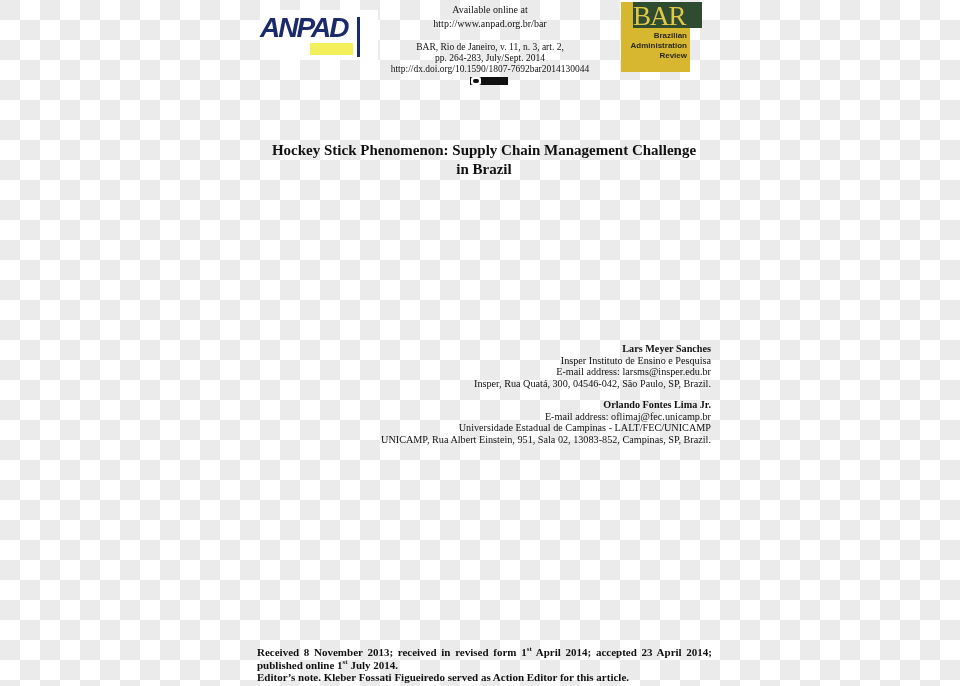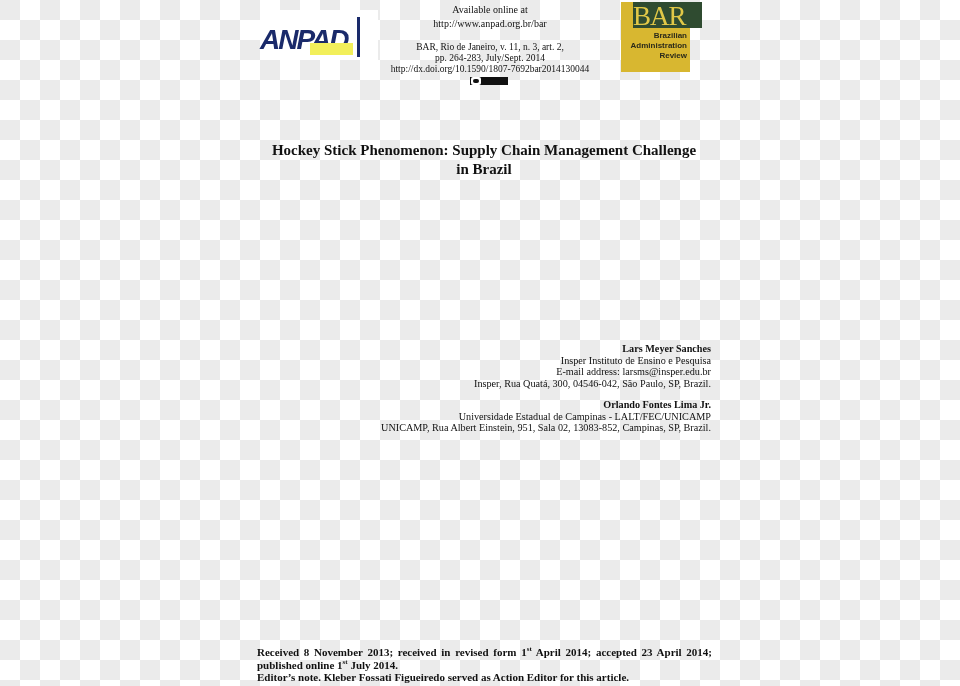--- a/index.html
+++ b/index.html
@@ -16,21 +16,21 @@
   }
   .abs { position:absolute; }
 
   
   #anpad {
     left:260px; top:10px; width:118px; height:50px; background:#fff;
   }
   #anpad .word {
     position:absolute; left:0; top:3px; width:95px;
     font-family:"Liberation Sans", sans-serif; font-weight:bold; font-style:italic;
-    font-size:28px; letter-spacing:-2px; color:#1a2a6a; line-height:30px;margin-top:12px;
+    font-size:28px; letter-spacing:-2px; color:#1a2a6a; line-height:30px;
   }
   #anpad .yellow { position:absolute; left:50px; top:33px; width:43px; height:12px; background:#f2ef5a; }
   #anpad .bar { position:absolute; left:97px; top:7px; width:3px; height:40px; background:#1a2a6a; }
 
   
   .hdr { left:380px; width:220px; text-align:center; line-height:13px; }
   #avail { top:3px; font-size:10px; line-height:14px; }
   #meta { top:42px; font-size:9.5px; line-height:11px; }
   #license { left:470px; top:77px; width:38px; height:8px; background:#111; }
   #license .cc { position:absolute; left:1px; top:0; width:10px; height:8px; background:#fff; border-radius:2px; }
@@ -107,20 +107,21 @@
 
 <div id="author1" class="abs author">
   <div class="name">Lars Meyer Sanches</div>
   <div>Insper Instituto de Ensino e Pesquisa</div>
   <div>E-mail address: larsms@insper.edu.br</div>
   <div>Insper, Rua Quatá, 300, 04546-042, São Paulo, SP, Brazil.</div>
 </div>
 
 <div id="author2" class="abs author">
   <div class="name">Orlando Fontes Lima Jr.</div>
+  <div>E-mail address: oflimaj@fec.unicamp.br</div>
   <div>Universidade Estadual de Campinas - LALT/FEC/UNICAMP</div>
   <div>UNICAMP, Rua Albert Einstein, 951, Sala 02, 13083-852, Campinas, SP, Brazil.</div>
 </div>
 
 <div id="footer" class="abs">
   <div><span>Received 8 November 2013; received in revised form 1</span><sup>st</sup><span> April 2014; accepted 23 April 2014; published online 1</span><sup>st</sup><span> July 2014.</span></div>
   <div>Editor’s note. Kleber Fossati Figueiredo served as Action Editor for this article.</div>
 </div>
 
 </body></html>

